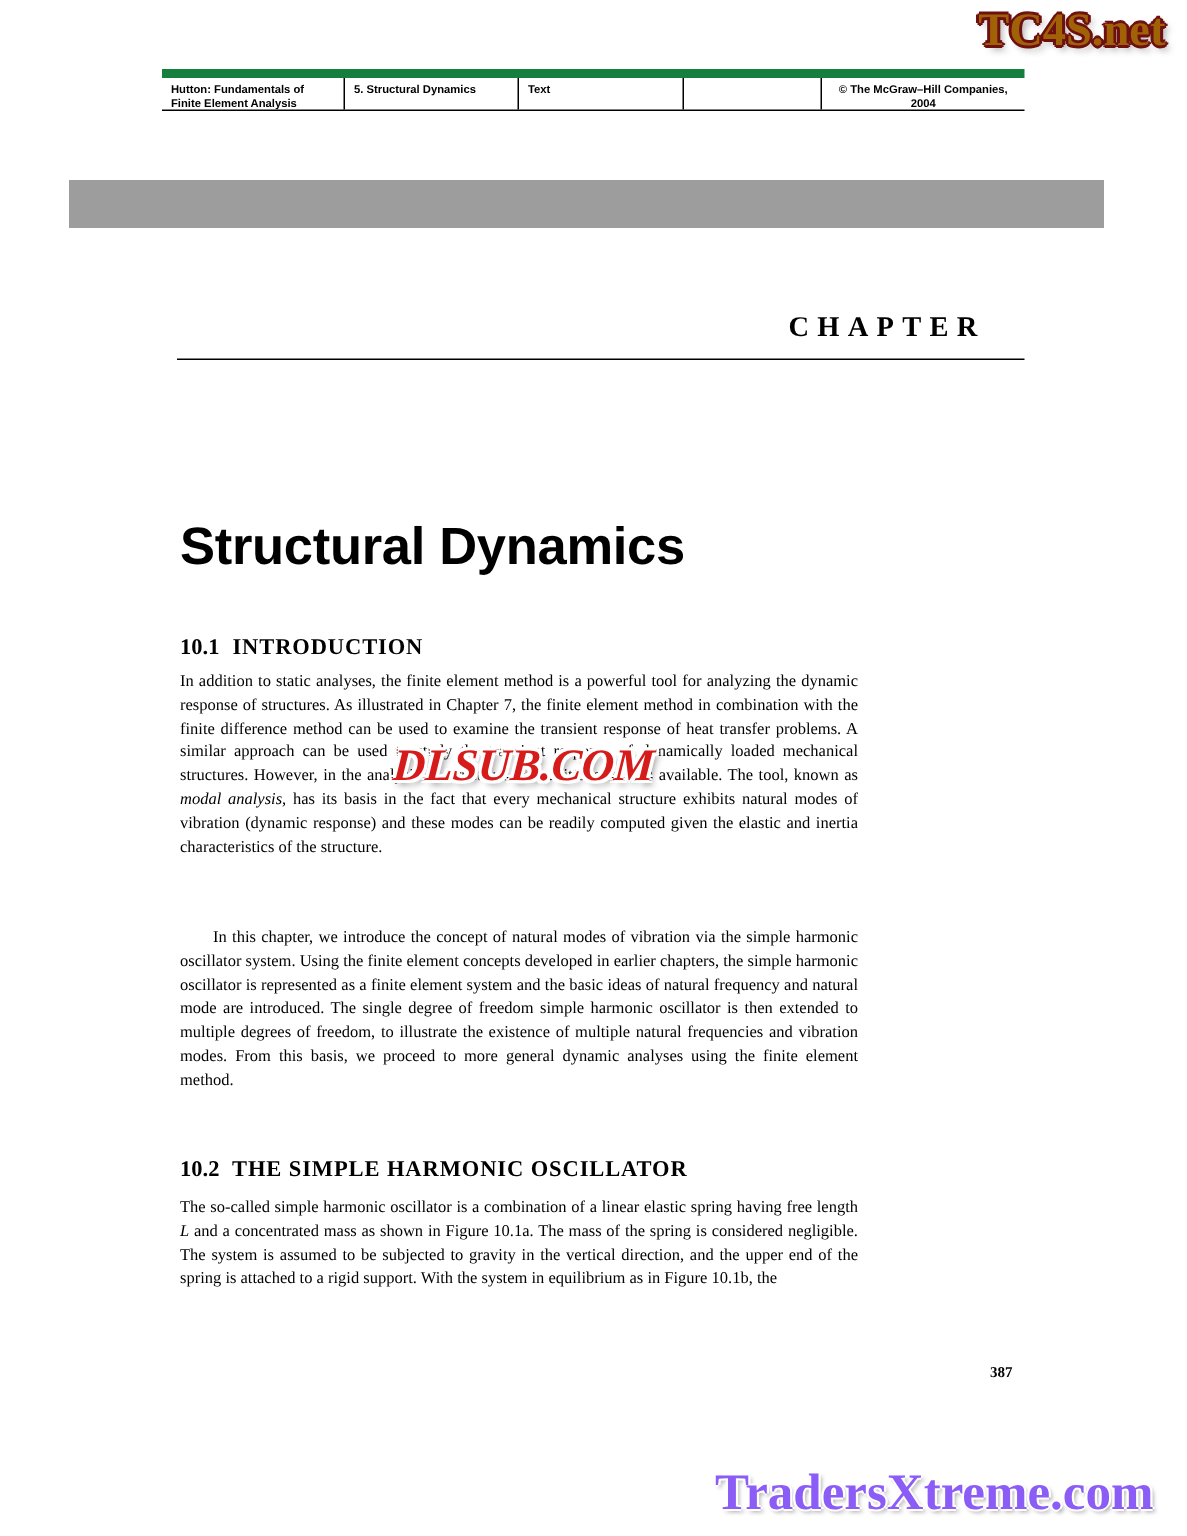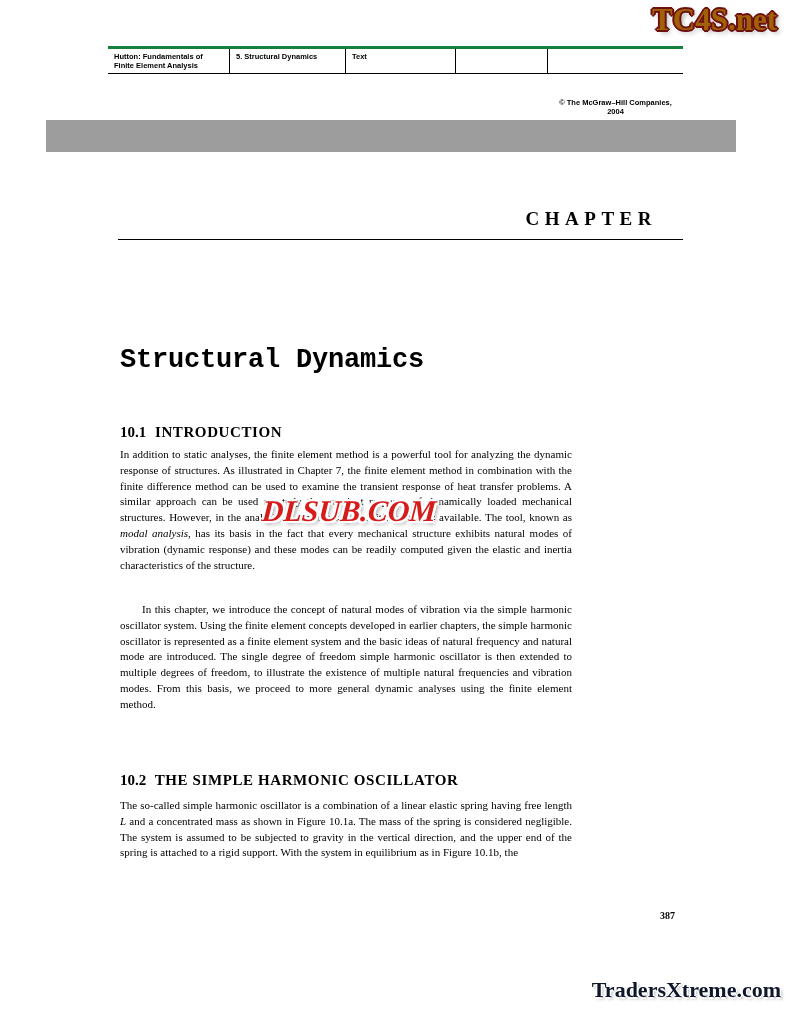--- a/index.html
+++ b/index.html
@@ -47,54 +47,54 @@
        2px 0 0 #ffffff, -2px 0 0 #ffffff, 0 2px 0 #ffffff, 0 -2px 0 #ffffff,
        2px 2px 0 #ffffff, -2px -2px 0 #ffffff, 2px -2px 0 #ffffff, -2px 2px 0 #ffffff,
        3px 3px 4px rgba(0,0,0,0.4);
     z-index: 40;
     white-space: nowrap;
     transform: skewX(-4deg);
   }
   .wm-bottom {
     position: absolute;
     top: 977px;
-    right: 10px;
-    font-family: "Liberation Serif", serif;
-    font-size: 22px;
-    font-weight: bold;
-    color: #0f172a;
+    right: 22px;
+    font-family: "Liberation Serif", serif;
+    font-size: 34px;
+    font-weight: bold;
+    color: #8b5cf6;
     text-shadow:
        1.5px 0 0 #ffffff, -1.5px 0 0 #ffffff, 0 1.5px 0 #ffffff, 0 -1.5px 0 #ffffff,
        2px 2px 3px rgba(0,0,0,0.35);
     z-index: 40;
     white-space: nowrap;
   }
 
   
   .runhead {
     position: absolute;
     left: 108px;
     top: 46px;
     width: 575px;
     height: 28px;
-    border-top: 3px solid #15803d;
+    border-top: 6px solid #15803d;
     border-bottom: 1px solid #000;
     display: flex;
     font-family: "Liberation Sans", sans-serif;
     box-sizing: border-box;
   }
   .runhead .cell {
     border-right: 1px solid #000;
     box-sizing: border-box;
     padding: 3px 6px 0 6px;
     font-size: 7.5px;
     font-weight: bold;
     line-height: 1.25;
   }
-  .runhead .cell:last-child { border-right: none; margin-top: 46px; }
+  .runhead .cell:last-child { border-right: none; }
   .rh-1 { width: 122px; }
   .rh-2 { width: 116px; }
   .rh-3 { width: 110px; }
   .rh-4 { width: 92px; }
   .rh-5 {
     width: 135px;
     font-weight: normal;
     font-size: 7px;
     text-align: center;
     padding-top: 4px;
@@ -137,22 +137,22 @@
     font-weight: normal;
     line-height: 0.92;
     padding-bottom: 2px;
   }
 
   
   .doc-title {
     position: absolute;
     left: 120px;
     top: 345px;
-    font-family: Liberation Mono, monospace;
-    font-size: 27px;
+    font-family: Liberation Sans, sans-serif;
+    font-size: 35px;
     font-weight: bold;
     letter-spacing: -0.2px;
   }
 
   
   .col {
     position: absolute;
     left: 120px;
     width: 452px;
   }
@@ -165,21 +165,21 @@
   .sec-head .num { letter-spacing: 0px; }
   p.body {
     font-family: "Liberation Serif", serif;
     font-size: 11px;
     line-height: 1.44;
     text-align: justify;
     margin: 0;
     -webkit-hyphens: none;
     hyphens: none;
   }
-  p.indent { text-indent: 22px; }
+  p.indent { text-indent: 22px; margin-top: 16px; }
   .sec1-head { top: 424px; }
   .sec1-p1 { top: 447px; }
   .sec1-p2 { top: 602px; }
   .sec2-head { top: 772px; }
   .sec2-p1 { top: 798px; }
 
   .folio {
     position: absolute;
     left: 660px;
     top: 910px;

